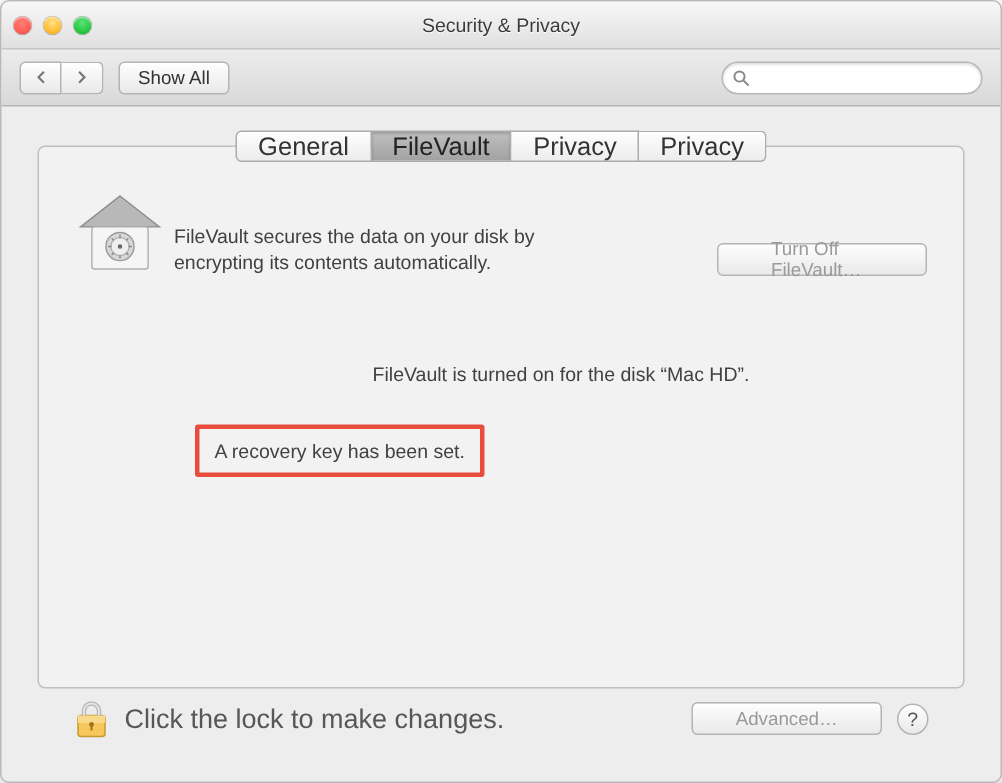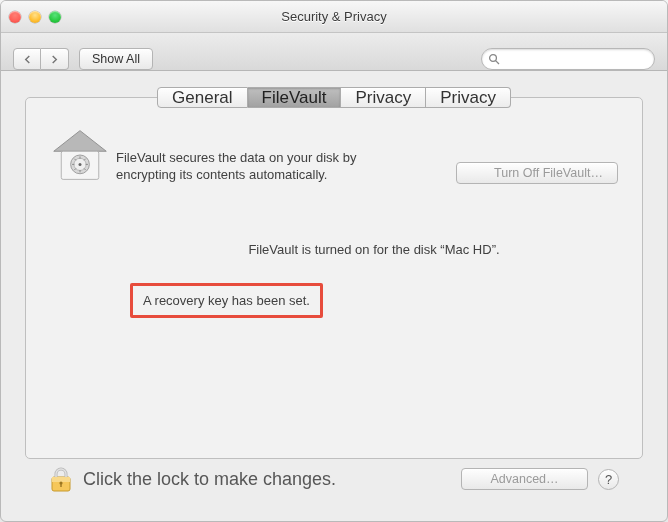--- a/index.html
+++ b/index.html
@@ -48,21 +48,21 @@
     position: absolute; left: 0; right: 0; text-align: center;
     font-size: 13px; color: #3b3b3b;
     text-shadow: 0 1px 0 #fff;
     pointer-events: none;
   }
   
   .toolbar {
     height: 38px;
     background: linear-gradient(#ececec, #d9d9d9);
     border-bottom: 1px solid #b6b6b6;
-    display: flex; align-items: flex-end;
+    display: flex; align-items: center;
     padding: 0 12px;
     gap: 10px;
   }
   .nav-seg { display: inline-flex; }
   .seg-btn {
     height: 22px; width: 28px;
     background: linear-gradient(#fefefe,#e9e9e9);
     border: 1px solid #b4b4b4;
     display: inline-flex; align-items: center; justify-content: center;
     color: #777;
@@ -241,21 +241,21 @@
               <line x1="26" y1="34" x2="27.7" y2="35.7"></line>
               <line x1="36.3" y1="44.3" x2="38" y2="46"></line>
               <line x1="26" y1="46" x2="27.7" y2="44.3"></line>
               <line x1="36.3" y1="35.7" x2="38" y2="34"></line>
             </g>
             <circle cx="32" cy="40" r="1.6" fill="#666"></circle>
           </svg>
         </div>
         <div class="desc">FileVault secures the data on your disk by encrypting its contents automatically.</div>
         <div class="right-btn-col">
-          <div class="aqua-btn disabled" style="width:162px;padding-left:35px;">Turn Off FileVault…</div>
+          <div class="aqua-btn disabled" style="width:140px;padding-left:35px;">Turn Off FileVault…</div>
         </div>
       </div>
 
       <div class="status-block">
         <div class="status-line">FileVault is turned on for the disk “Mac HD”.</div>
         <div class="highlight-box">
           <span>A recovery key has been set.</span>
         </div>
       </div>
     </div>

